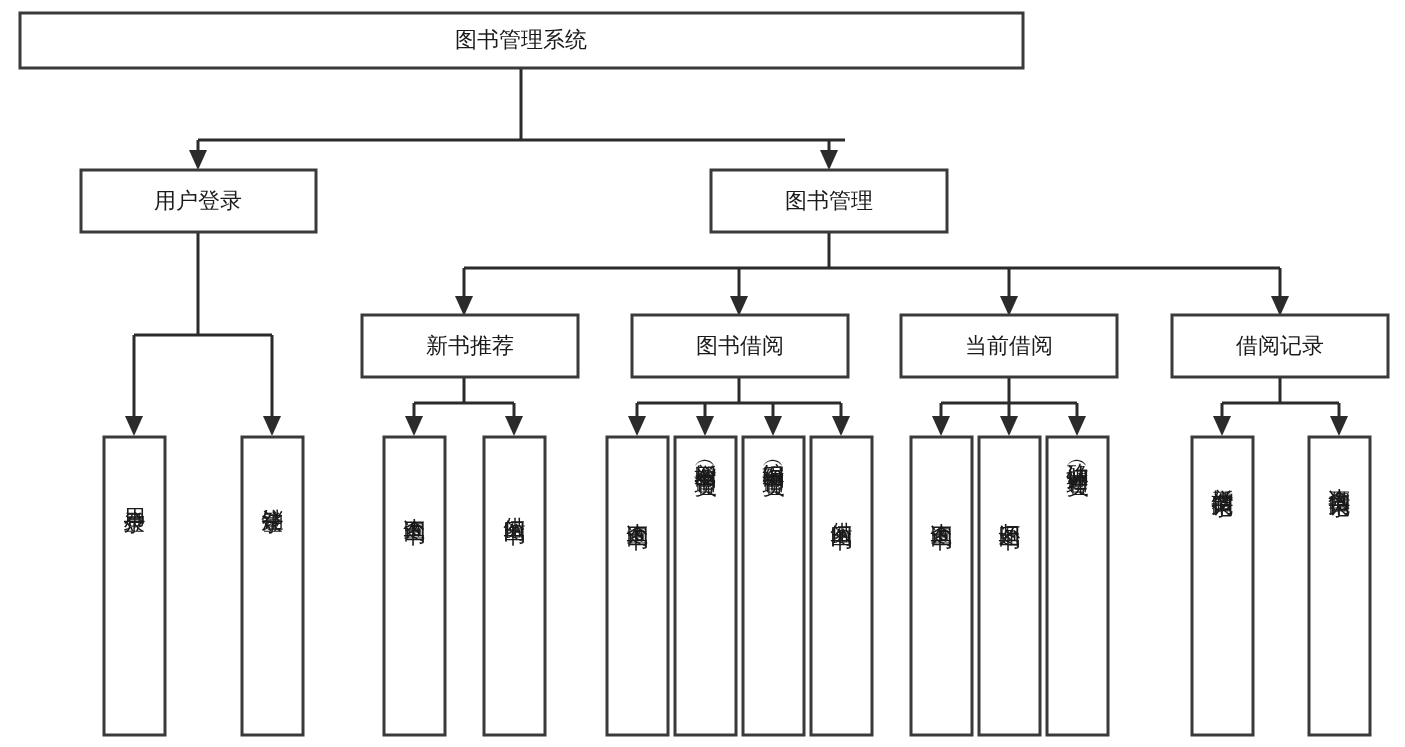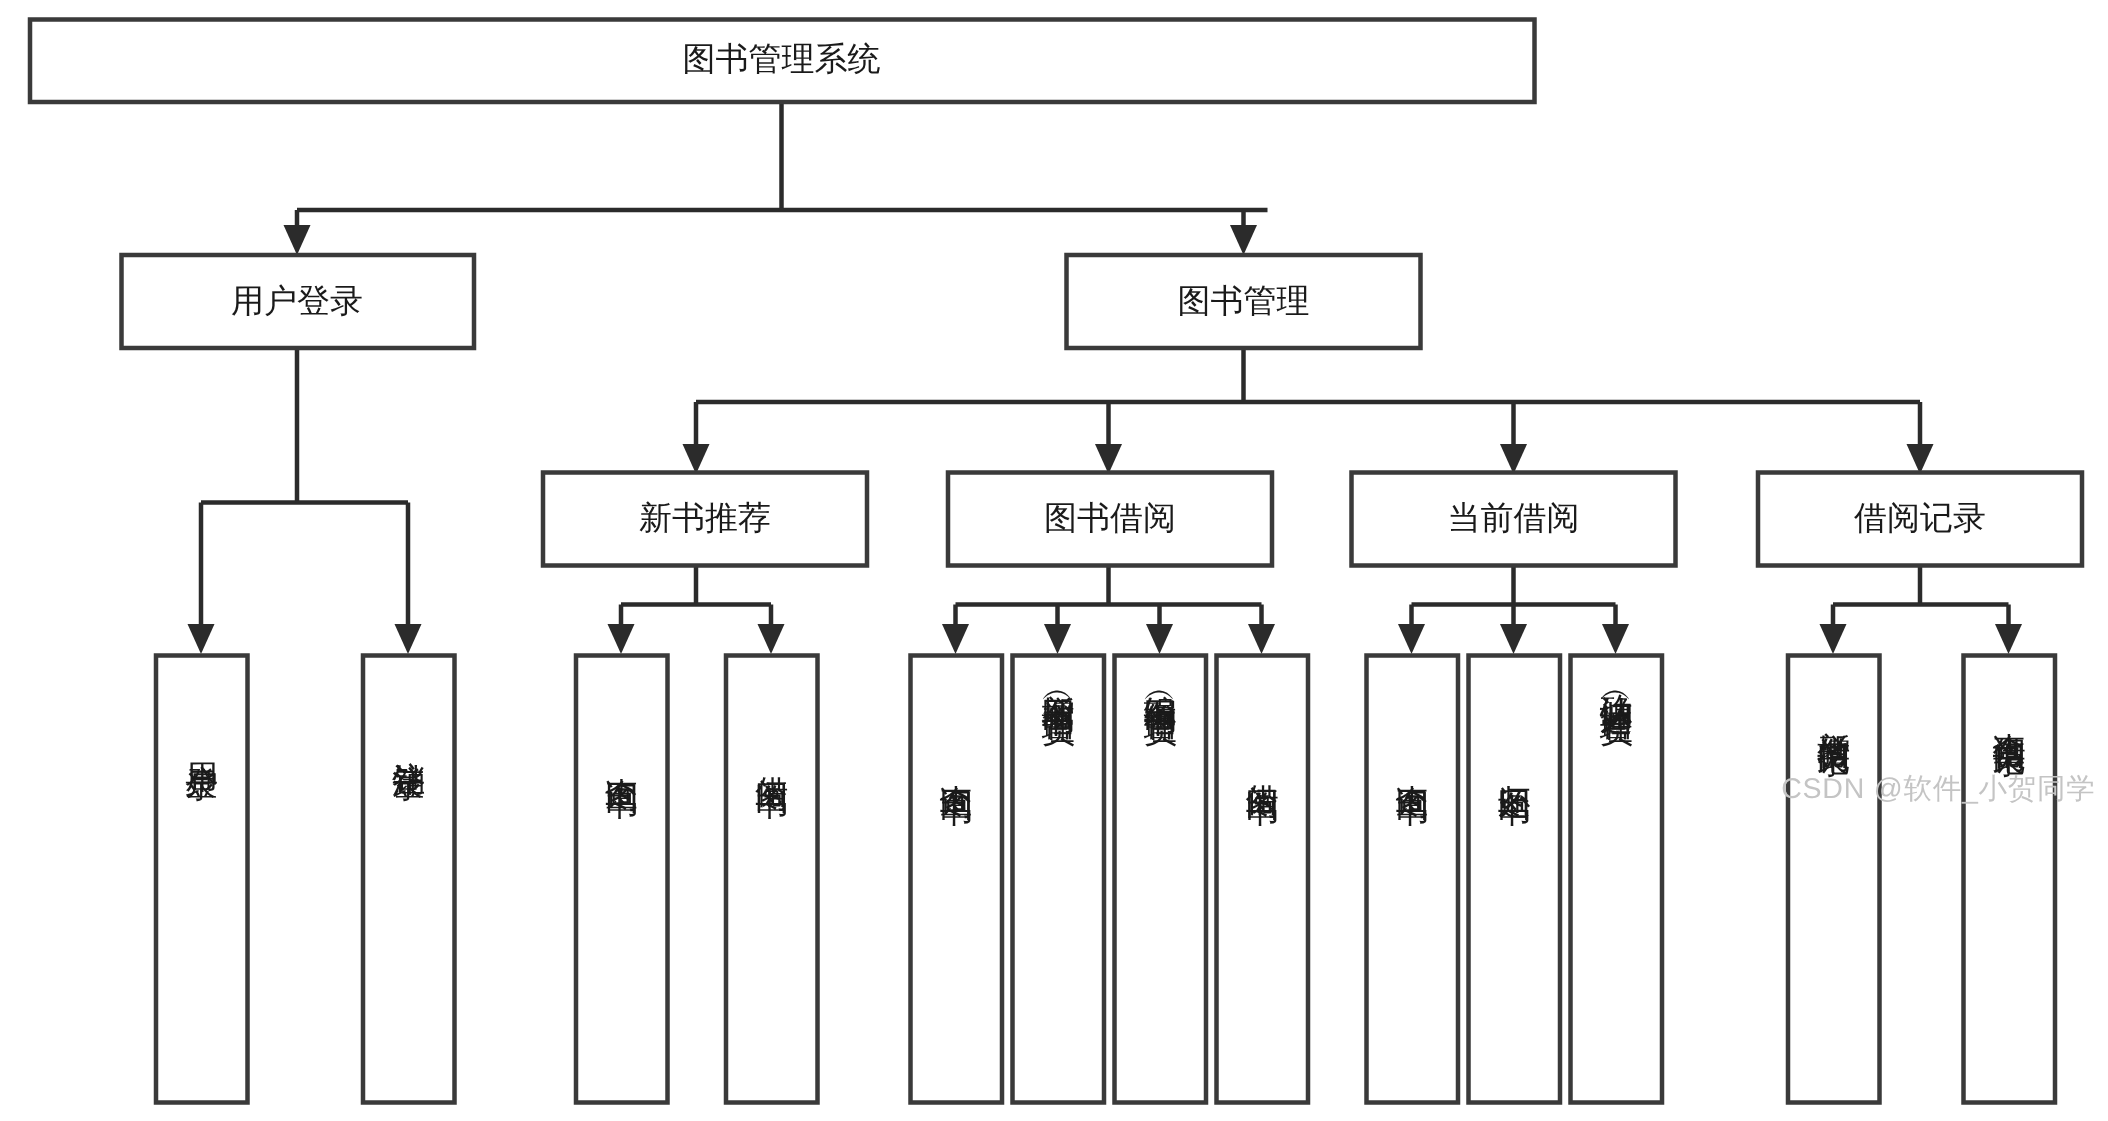--- a/index.html
+++ b/index.html
@@ -242,15 +242,14 @@
     <span class="leaf-text-vertical">确认归还（管理员）</span>
   </div>
 
   <div class="leaf-text-wrap" style="left:1192px; top:470px; width:61px;">
     <span class="leaf-text-vertical">新增借阅记录</span>
   </div>
   <div class="leaf-text-wrap" style="left:1309px; top:470px; width:61px;">
     <span class="leaf-text-vertical">查询借阅记录</span>
   </div>
 
-  <div class="watermark">CSDN @软件_小贺同学</div>
 
 </div>
 
 </body></html>

